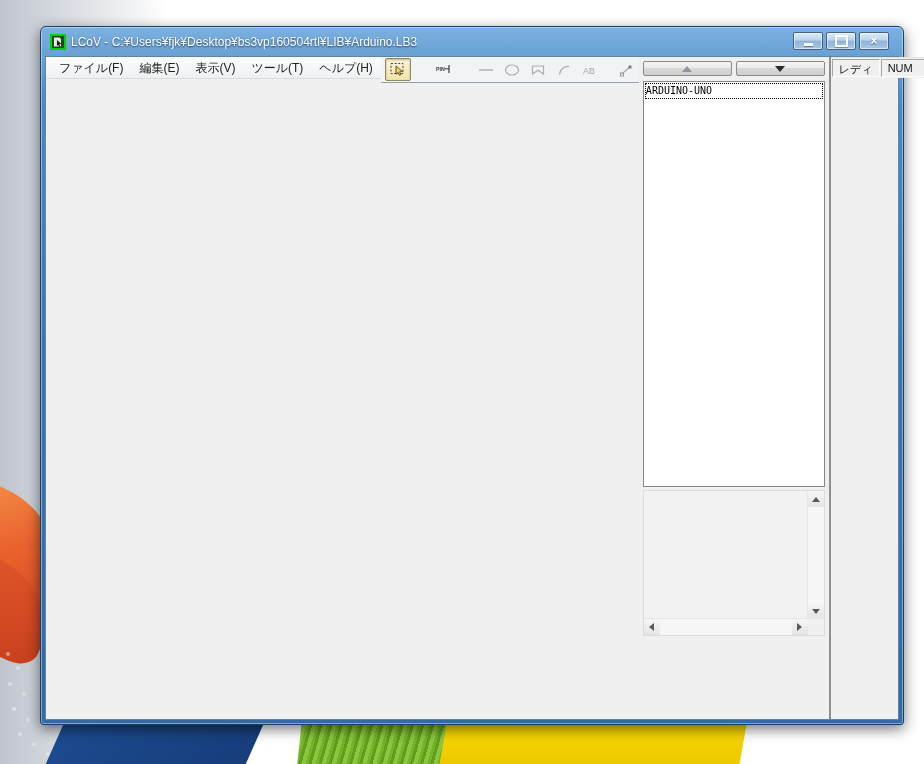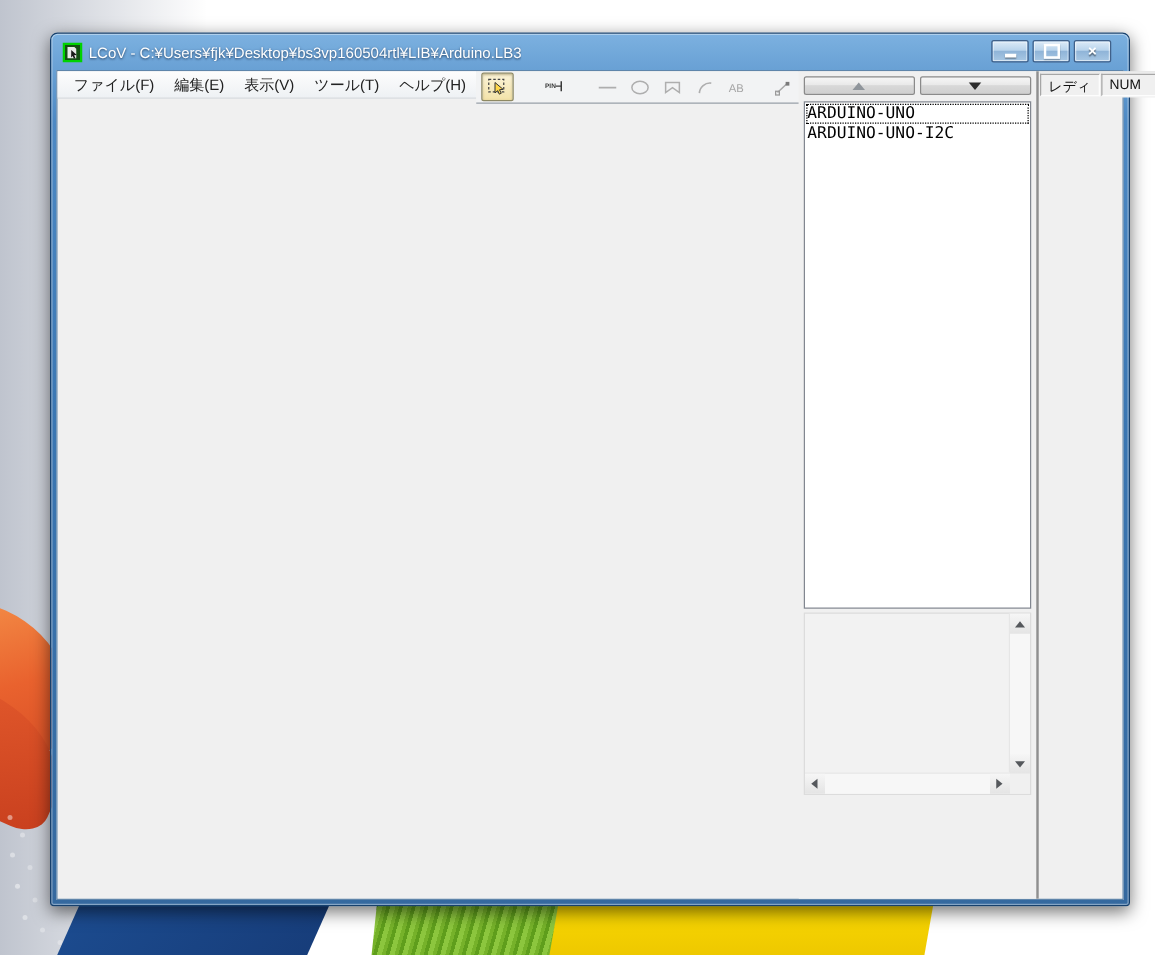--- a/index.html
+++ b/index.html
@@ -72,21 +72,21 @@
   .sidebar{width:190px;flex:0 0 auto;padding:4px;box-sizing:border-box;background:#f0f0f0;}
   .nav-row{display:flex;gap:4px;height:15px;}
   .nav-btn{flex:1;border:1px solid #8a8a8a;border-radius:2px;
     background:linear-gradient(180deg,#f6f6f6,#e9e9e9 45%,#d8d8d8 50%,#cfcfcf 100%);
     display:flex;align-items:center;justify-content:center;}
   .tri-up{width:0;height:0;border-left:5px solid transparent;border-right:5px solid transparent;
     border-bottom:6px solid #8f959b;}
   .tri-down{width:0;height:0;border-left:5px solid transparent;border-right:5px solid transparent;
     border-top:6px solid #2c2c2c;}
   .listbox{margin-top:5px;height:406px;background:#fff;border:1px solid #828790;
-    font-family:"DejaVu Sans Mono",monospace;font-size:13px;color:#000;padding:1px;box-sizing:border-box;overflow:hidden;}
+    font-family:"DejaVu Sans Mono",monospace;font-size:10px;color:#000;padding:1px;box-sizing:border-box;overflow:hidden;}
   .list-item{height:16px;line-height:16px;padding:0 1px;white-space:nowrap;}
   .list-item.focused{outline:1px dotted #000;outline-offset:-1px;}
   .preview{position:relative;margin-top:3px;height:146px;background:#f2f2f2;border:1px solid #dcdcdc;box-sizing:border-box;}
   .vscroll{position:absolute;top:0;right:0;bottom:16px;width:16px;background:#f7f7f7;border-left:1px solid #e6e6e6;}
   .hscroll{position:absolute;left:0;right:16px;bottom:0;height:16px;background:#f7f7f7;border-top:1px solid #e6e6e6;}
   .sc-btn{position:absolute;width:16px;height:16px;display:flex;align-items:center;justify-content:center;
     background:linear-gradient(180deg,#f6f6f6,#e4e4e4);}
   .sc-up{top:0;left:0;} .sc-dn{bottom:0;left:0;} .sc-lf{left:0;top:0;} .sc-rt{right:0;top:0;}
   .tri-s-up{width:0;height:0;border-left:4px solid transparent;border-right:4px solid transparent;border-bottom:5px solid #55585c;}
   .tri-s-dn{width:0;height:0;border-left:4px solid transparent;border-right:4px solid transparent;border-top:5px solid #55585c;}
@@ -216,21 +216,20 @@
         <div class="nav-row">
           <span class="nav-btn">
               <span class="tri-up"></span>
             </span>
           <span class="nav-btn">
               <span class="tri-down"></span>
             </span>
         </div>
         <div class="listbox">
           <div class="list-item focused">ARDUINO-UNO</div>
-          <div class="list-item">ARDUINO-UNO-I2C</div>
         </div>
         <div class="preview">
           <div class="vscroll">
             <span class="sc-btn sc-up">
                 <span class="tri-s-up"></span>
               </span>
             <span class="sc-btn sc-dn">
                 <span class="tri-s-dn"></span>
               </span>
           </div>

